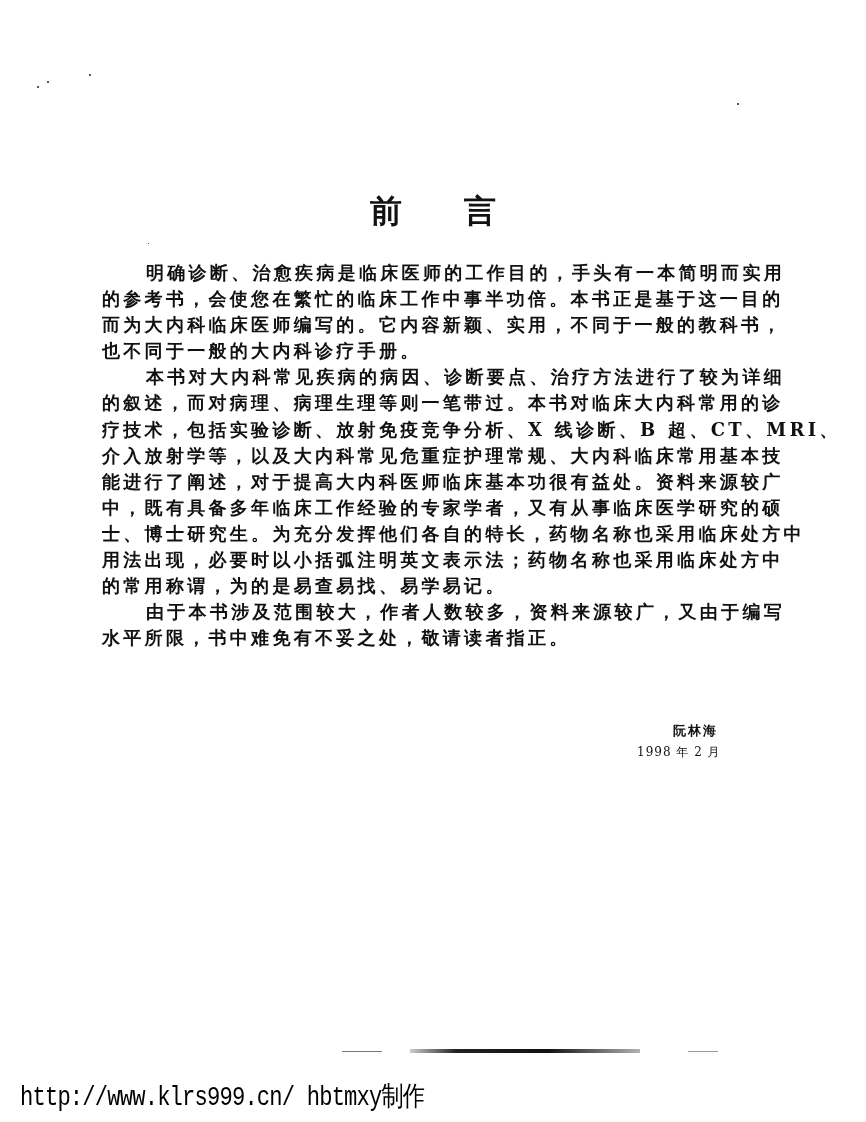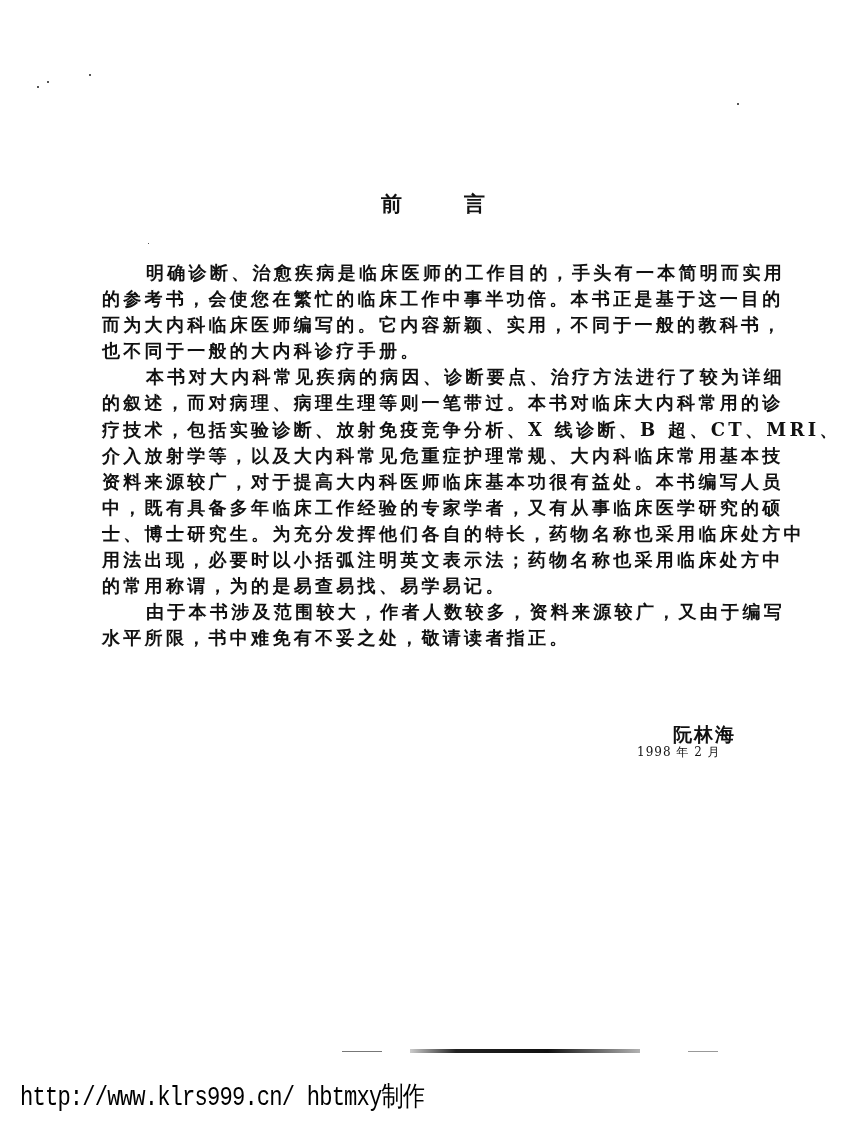--- a/index.html
+++ b/index.html
@@ -1,30 +1,30 @@
 <!DOCTYPE html>
 <html><head>
 <meta charset="utf-8">
 <style>
   html, body { margin: 0; padding: 0; background: #ffffff; }
   body { width: 866px; height: 1122px; position: relative; overflow: hidden;
          font-family: "DejaVu Serif", "Liberation Serif", serif; color: #111; }
   .page { position: absolute; left: 0; top: 0; width: 866px; height: 1122px; }
   .title { position: absolute; top: 190px; left: 0; width: 866px; text-align: center;
            font-family: "DejaVu Sans", "Liberation Sans", sans-serif; font-weight: bold;
-           font-size: 21px; letter-spacing: 0; }
+           font-size: 32px; letter-spacing: 0; }
   .title span { display: inline-block; }
   .title .gap { width: 62px; }
   .body { position: absolute; top: 260px; left: 102px; width: 668px; }
   .line { height: 26.1px; line-height: 26.1px; font-size: 18px; white-space: nowrap;
           letter-spacing: 3.3px; text-align: justify; text-align-last: justify; font-weight: bold;
           font-family: "DejaVu Serif", "Liberation Serif", serif; }
   .line.indent { padding-left: 44px; }
   .line.last { text-align-last: left; }
-  .sig-name { position: absolute; top: 722px; left: 673px; font-size: 19px; font-weight: bold; letter-spacing: 2px; }
+  .sig-name { position: absolute; top: 722px; left: 673px; font-size: 13px; font-weight: bold; letter-spacing: 2px; }
   .sig-date { position: absolute; top: 744px; left: 637px; font-size: 12px; letter-spacing: 1px; }
   .streak { position: absolute; top: 1049px; left: 410px; width: 230px; height: 4px;
             background: linear-gradient(to right, rgba(0,0,0,0.2), #222 20%, #111 60%, rgba(0,0,0,0.3)); }
   .streak2 { position: absolute; top: 1051px; left: 342px; width: 40px; height: 1px; background: #777; }
   .streak3 { position: absolute; top: 1051px; left: 688px; width: 30px; height: 1px; background: #999; }
   .speck { position: absolute; width: 2px; height: 2px; background: #555; }
   .watermark { position: absolute; top: 1078px; left: 20px; font-family: "Liberation Mono", "DejaVu Sans Mono", monospace;
                font-size: 27px; color: #000; letter-spacing: -1px; transform: scaleX(0.82); transform-origin: left top; }
 </style>
 </head>
@@ -47,21 +47,21 @@
       <div class="line indent">明确诊断、治愈疾病是临床医师的工作目的，手头有一本简明而实用</div>
       <div class="line">的参考书，会使您在繁忙的临床工作中事半功倍。本书正是基于这一目的</div>
       <div class="line">而为大内科临床医师编写的。它内容新颖、实用，不同于一般的教科书，</div>
       <div class="line last">也不同于一般的大内科诊疗手册。</div>
     </div>
     <div>
       <div class="line indent">本书对大内科常见疾病的病因、诊断要点、治疗方法进行了较为详细</div>
       <div class="line">的叙述，而对病理、病理生理等则一笔带过。本书对临床大内科常用的诊</div>
       <div class="line">疗技术，包括实验诊断、放射免疫竞争分析、X 线诊断、B 超、CT、MRI、</div>
       <div class="line">介入放射学等，以及大内科常见危重症护理常规、大内科临床常用基本技</div>
-      <div class="line">资料来源较广，对于提高大内科医师临床基本功很有益处。本书编写人员</div>
+      <div class="line">能进行了阐述，对于提高大内科医师临床基本功很有益处。资料来源较广</div>
       <div class="line">中，既有具备多年临床工作经验的专家学者，又有从事临床医学研究的硕</div>
       <div class="line">士、博士研究生。为充分发挥他们各自的特长，药物名称也采用临床处方中</div>
       <div class="line">用法出现，必要时以小括弧注明英文表示法；药物名称也采用临床处方中</div>
       <div class="line last">的常用称谓，为的是易查易找、易学易记。</div>
     </div>
     <div>
       <div class="line indent">由于本书涉及范围较大，作者人数较多，资料来源较广，又由于编写</div>
       <div class="line last">水平所限，书中难免有不妥之处，敬请读者指正。</div>
     </div>
   </div>

